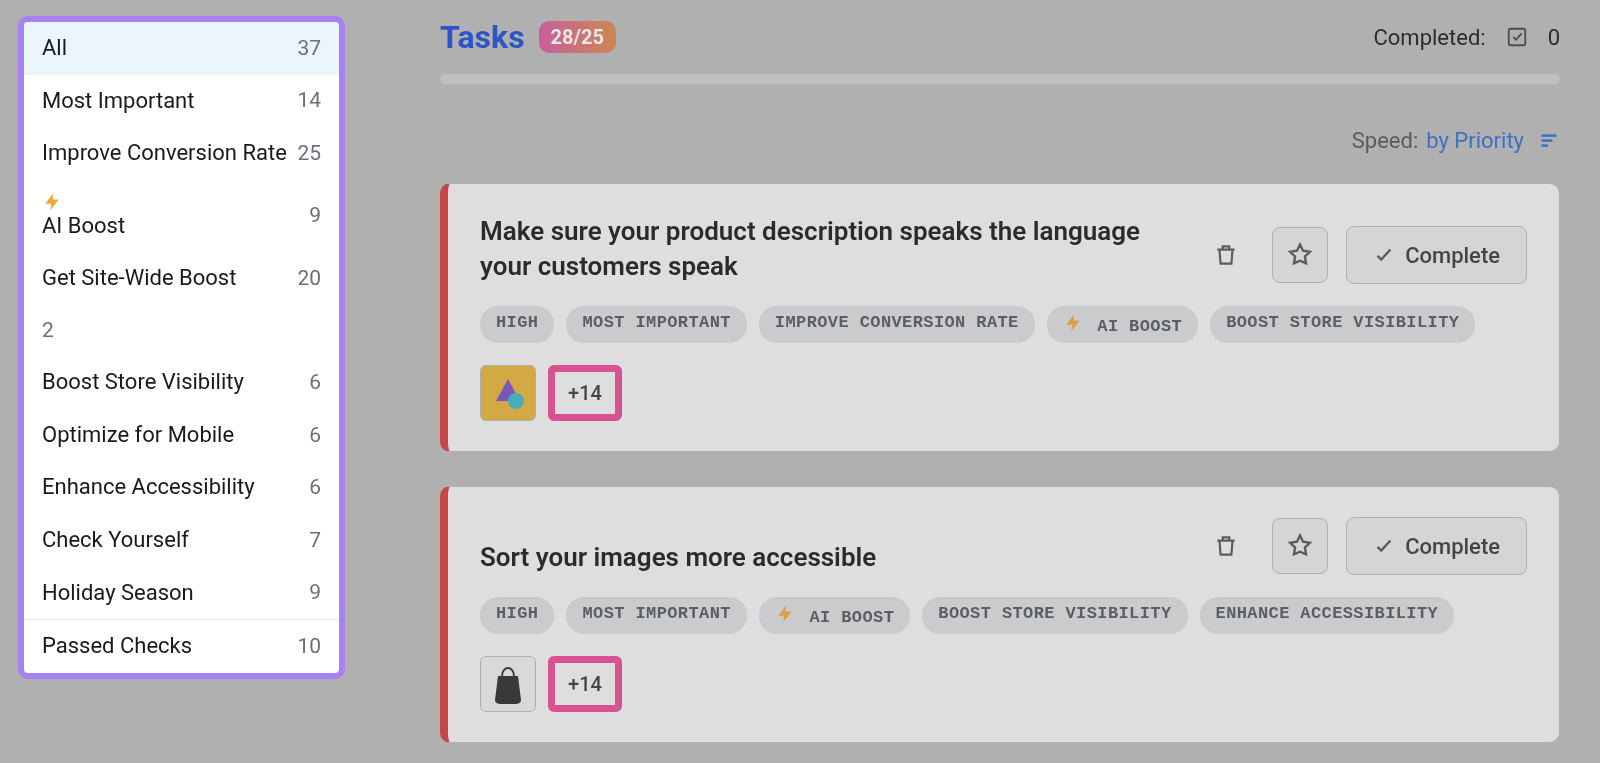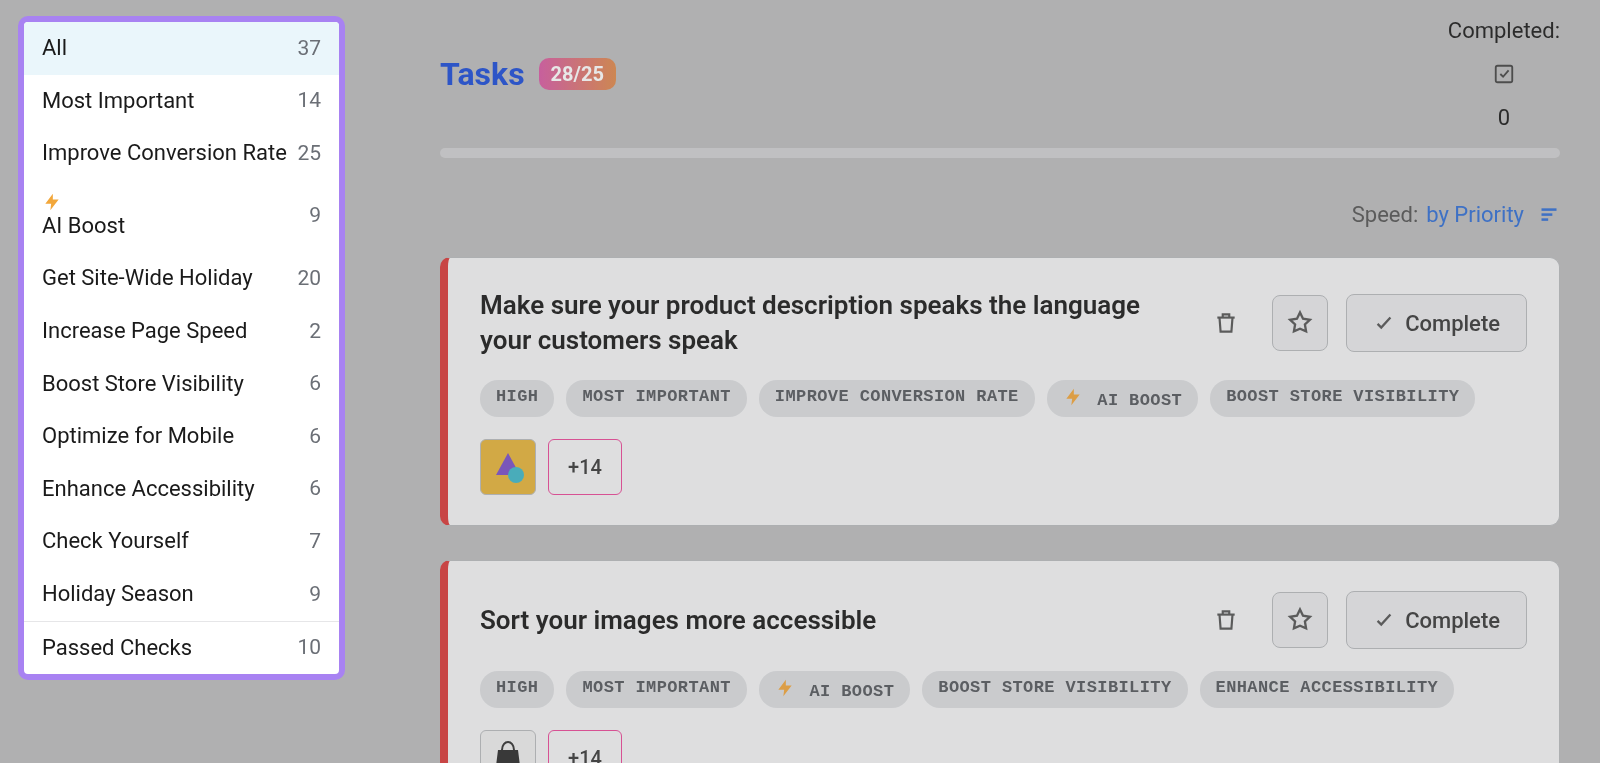--- a/index.html
+++ b/index.html
@@ -74,21 +74,21 @@
   .tasks-title { font-size: 32px; font-weight: 700; color: #1d4ed8; }
   .count-badge {
     display: inline-block;
     padding: 4px 12px;
     border-radius: 10px;
     font-size: 20px;
     font-weight: 700;
     color: #fff;
     background: linear-gradient(90deg, #d85aa5 0%, #e08a4a 100%);
   }
-  .header-right { display: flex; align-items: center; gap: 20px; color: #1a1a1a; font-size: 22px; flex-direction: column; }
+  .header-right { display: flex; align-items: center; gap: 20px; color: #1a1a1a; font-size: 22px; }
   .header-right .cnt { color: #1a1a1a; }
 
   .progress {
     height: 10px;
     width: 100%;
     background: #d0d0d2;
     border-radius: 5px;
     position: relative;
     margin-bottom: 44px;
   }
@@ -109,21 +109,21 @@
     border: 1px solid #b9bbbe;
     border-left: 8px solid #d93a3a;
     border-radius: 10px;
     padding: 30px 32px;
     margin-bottom: 34px;
   }
   .task-head {
     display: flex;
     justify-content: space-between;
     gap: 30px;
-    align-items: center;
+    align-items: flex-end;
   }
   .task-title {
     font-size: 26px;
     font-weight: 600;
     color: #1a1a1a;
     max-width: 700px;
     line-height: 1.35;
   }
   .task-actions { display: flex; align-items: center; gap: 18px; }
   .icon-btn {
@@ -160,21 +160,21 @@
     width: 56px; height: 56px;
     border: 1px solid #b9bbbe;
     border-radius: 6px;
     background: #eee;
     display:flex; align-items:center; justify-content:center;
     overflow:hidden;
   }
   .thumb.yellow { background: #e6b43a; }
   .more-thumb {
     width: 74px; height: 56px;
-    border: 1px solid #ec4899;
+    border: 7px solid #ec4899;
     border-radius: 6px;
     background: #f4f5f6;
     display:flex; align-items:center; justify-content:center;
     font-size: 20px; color:#3a3a3a; font-weight:500;
     cursor:pointer;
   }
 
   svg { display:block; }
 </style>
 </head>
@@ -196,25 +196,24 @@
         <span><span>Improve Conversion Rate</span></span>
         <span class="count">25</span>
       </div>
       <div class="sidebar-item">
         <span><span class="bolt-icon"><svg viewBox="0 0 24 24" fill="#f2a73b">
               <path d="M13 2 L4 14 H11 L10 22 L20 9 H13 Z"></path>
             </svg></span><span>AI Boost</span></span>
         <span class="count">9</span>
       </div>
       <div class="sidebar-item">
-        <span><span>Get Site-Wide Holiday</span></span>
+        <span><span>Get Site-Wide Boost</span></span>
         <span class="count">20</span>
       </div>
       <div class="sidebar-item">
-        <span><span>Increase Page Speed</span></span>
         <span class="count">2</span>
       </div>
       <div class="sidebar-item">
         <span><span>Boost Store Visibility</span></span>
         <span class="count">6</span>
       </div>
       <div class="sidebar-item">
         <span><span>Optimize for Mobile</span></span>
         <span class="count">6</span>
       </div>

